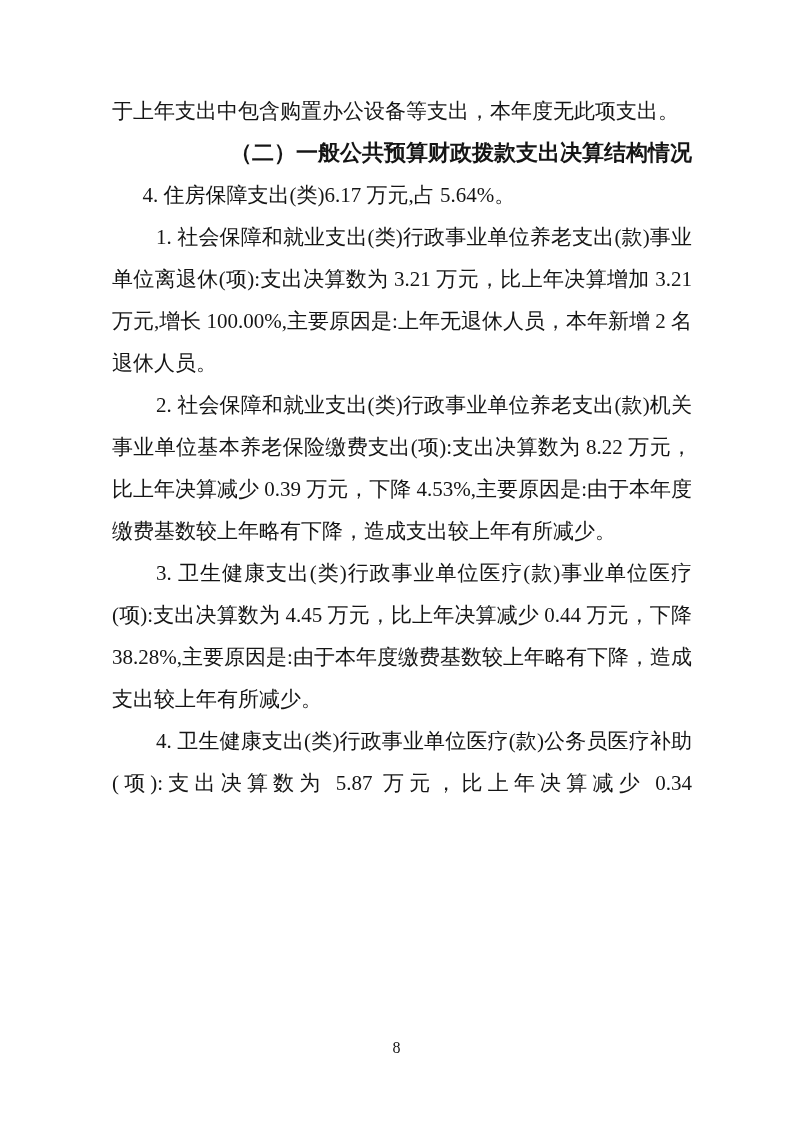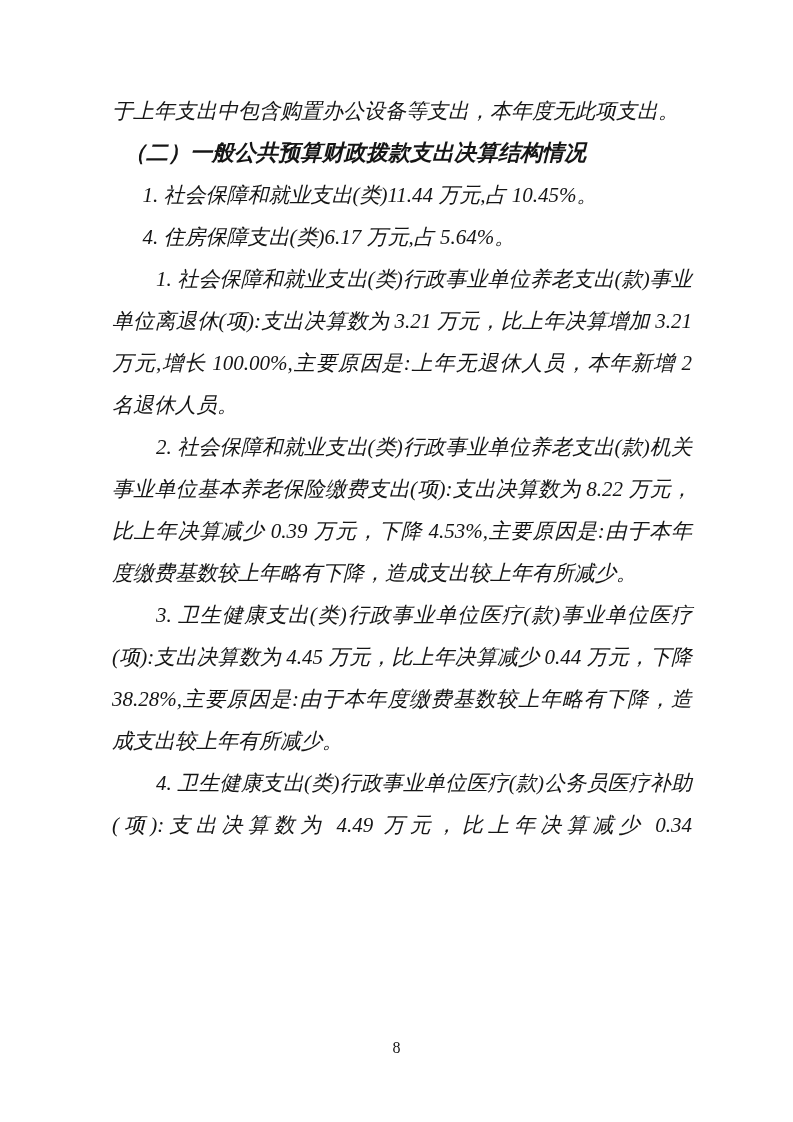--- a/index.html
+++ b/index.html
@@ -17,35 +17,34 @@
     overflow: hidden;
   }
   .content {
     position: absolute;
     left: 112px;
     top: 90px;
     width: 580px;
     font-size: 21px;
     line-height: 42px;
     text-align: justify;
-    font-style: italic;
   }
   .content p {
     margin: 0;
     padding: 0;
   }
   .continuation {
     text-indent: 0;
   }
   .heading {
     font-family: "Liberation Sans", "DejaVu Sans", sans-serif;
     font-weight: 700;
     font-size: 22px;
     text-indent: 0.55em;
-    text-align: left;
+    text-align: right;
     white-space: nowrap;
   }
   .item {
     text-indent: 1.45em;
   }
   .para {
     text-indent: 2.1em;
   }
   .para-continued {
     text-indent: 2.1em;
@@ -62,21 +61,20 @@
     color: #151515;
   }
 </style>
 </head>
 <body>
 
 <div class="page">
   <div class="content">
     <p class="continuation">于上年支出中包含购置办公设备等支出，本年度无此项支出。</p>
     <p class="heading">（二）一般公共预算财政拨款支出决算结构情况</p>
-    <p class="item">1. 社会保障和就业支出(类)11.44 万元,占 10.45%。</p>
     <p class="item">4. 住房保障支出(类)6.17 万元,占 5.64%。</p>
     <p class="para">1. 社会保障和就业支出(类)行政事业单位养老支出(款)事业单位离退休(项):支出决算数为 3.21 万元，比上年决算增加 3.21 万元,增长 100.00%,主要原因是:上年无退休人员，本年新增 2 名退休人员。</p>
     <p class="para">2. 社会保障和就业支出(类)行政事业单位养老支出(款)机关事业单位基本养老保险缴费支出(项):支出决算数为 8.22 万元，比上年决算减少 0.39 万元，下降 4.53%,主要原因是:由于本年度缴费基数较上年略有下降，造成支出较上年有所减少。</p>
     <p class="para">3. 卫生健康支出(类)行政事业单位医疗(款)事业单位医疗(项):支出决算数为 4.45 万元，比上年决算减少 0.44 万元，下降 38.28%,主要原因是:由于本年度缴费基数较上年略有下降，造成支出较上年有所减少。</p>
-    <p class="para-continued">4. 卫生健康支出(类)行政事业单位医疗(款)公务员医疗补助(项):支出决算数为 4.49 万元，比上年决算减少 0.34</p>
+    <p class="para-continued">4. 卫生健康支出(类)行政事业单位医疗(款)公务员医疗补助(项):支出决算数为 5.87 万元，比上年决算减少 0.34</p>
   </div>
   <div class="page-number">8</div>
 </div>
 
 </body></html>

